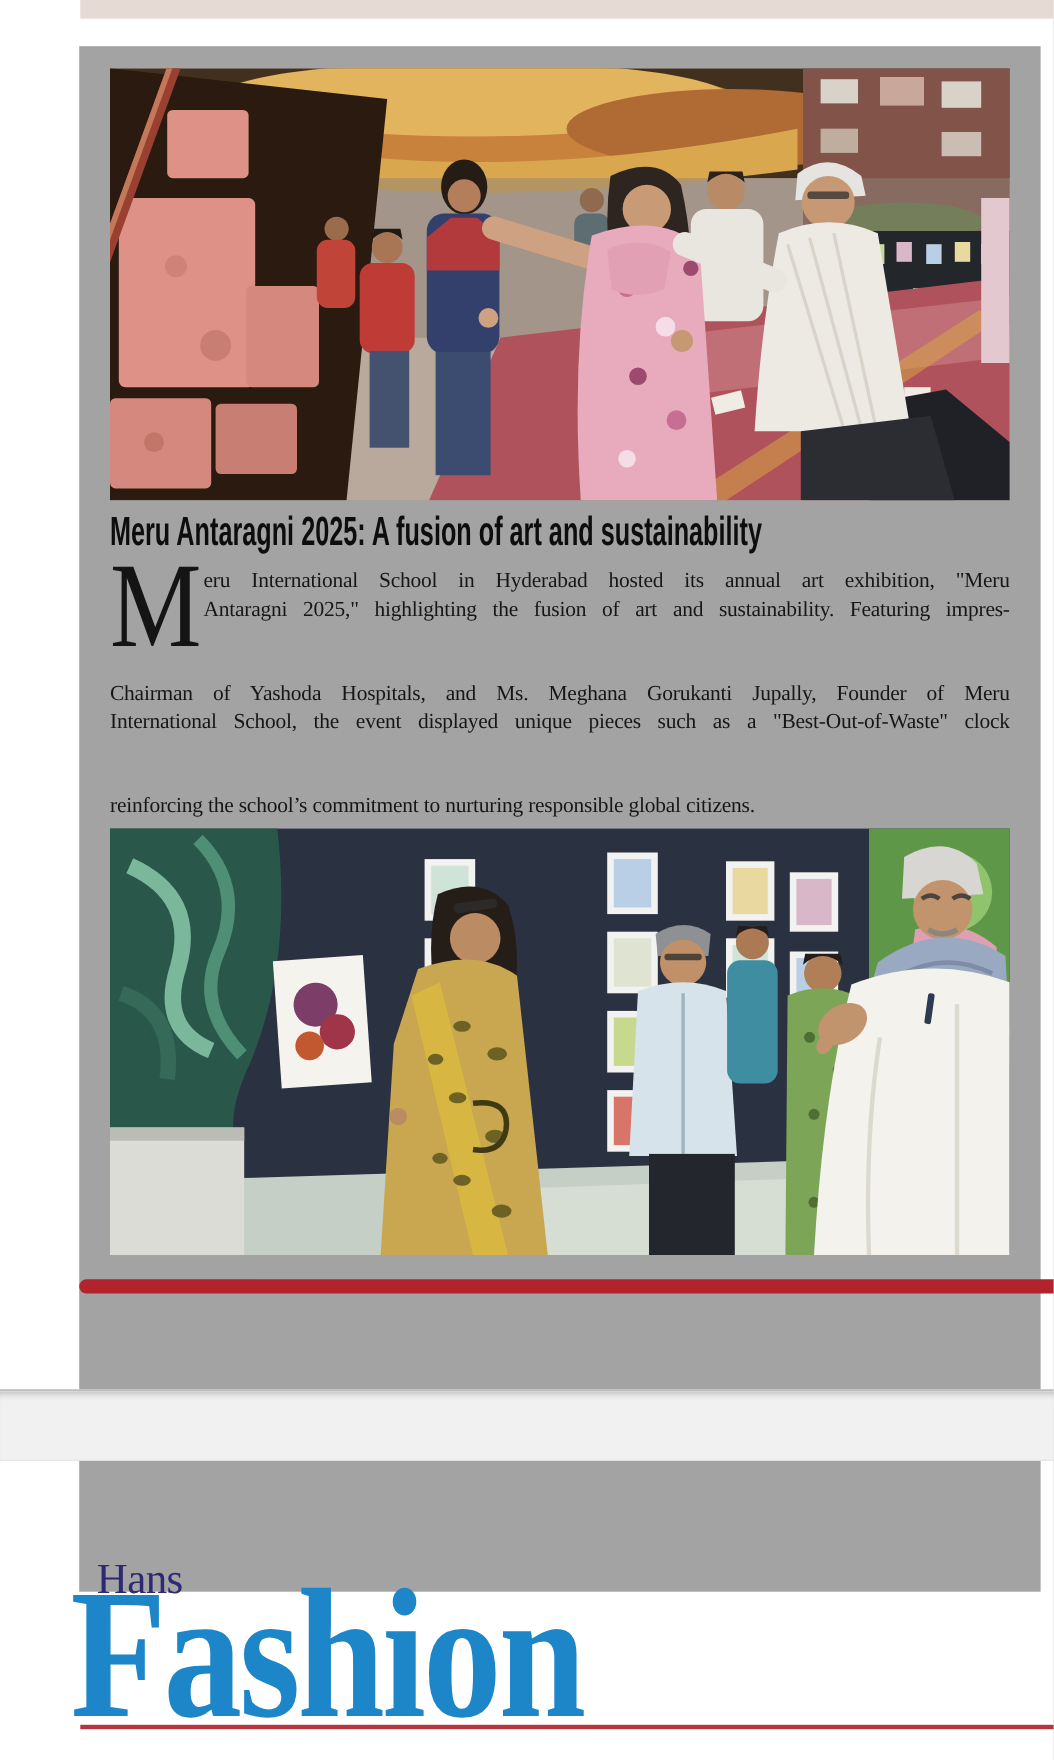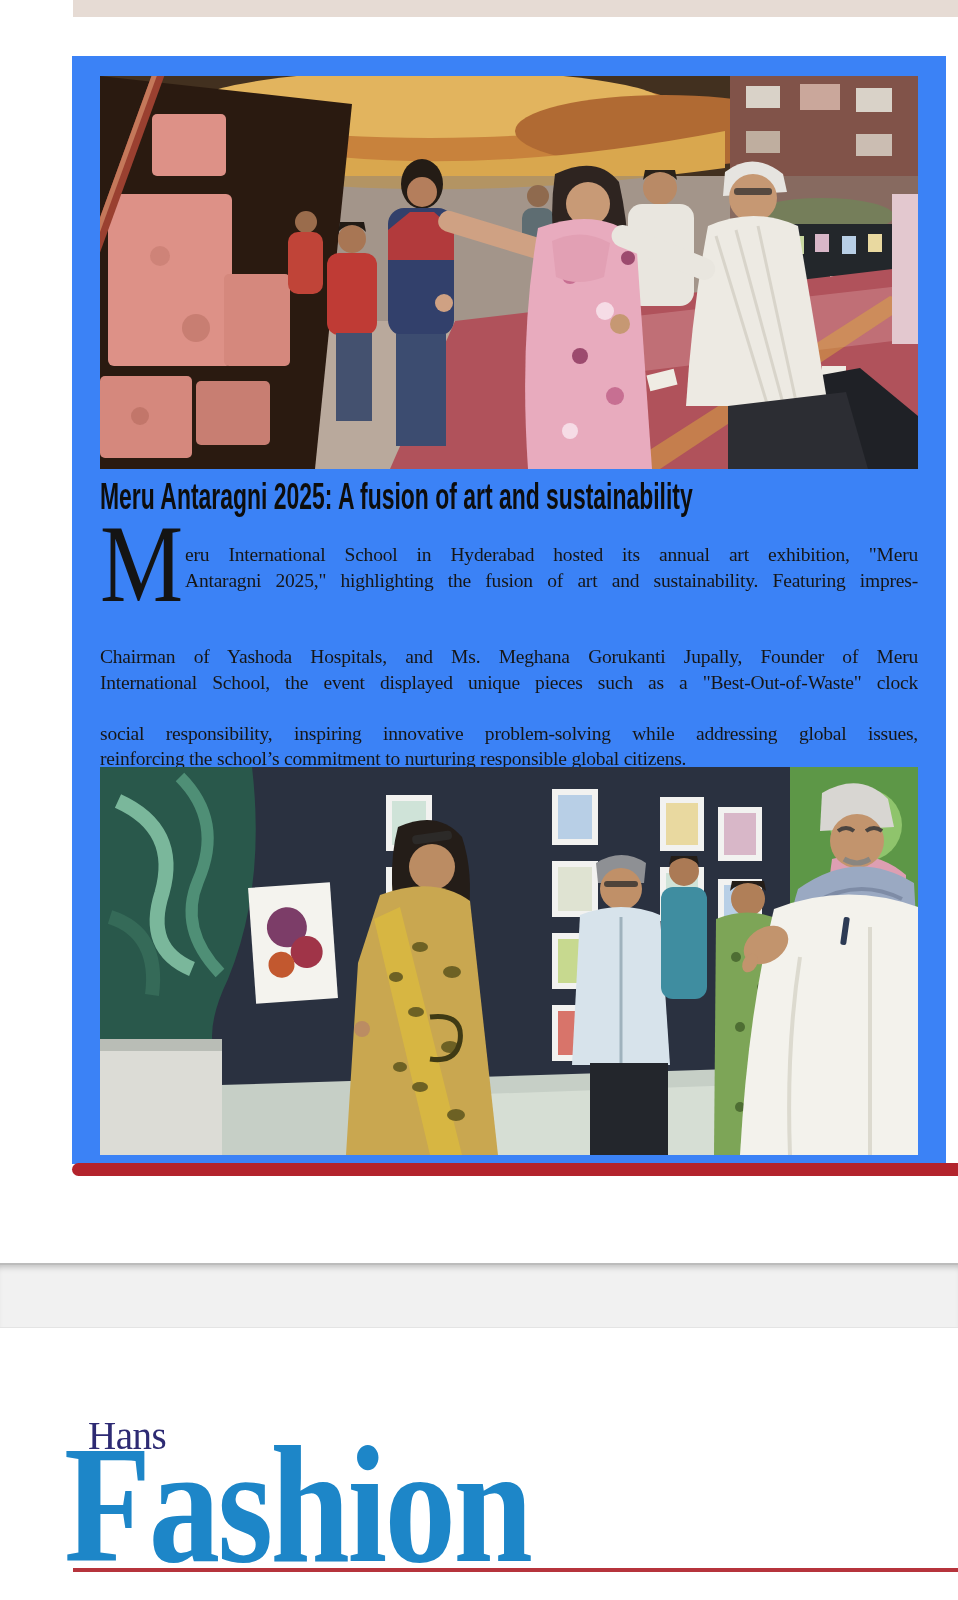--- a/index.html
+++ b/index.html
@@ -3,38 +3,38 @@
 <meta charset="utf-8">
 <style>
   html,body{margin:0;padding:0;}
   body{
     width:958px;height:1600px;position:relative;background:#ffffff;
     font-family:"Liberation Serif", serif;overflow:hidden;
   }
   
   .top-strip{position:absolute;left:73px;top:0;width:885px;height:17px;background:#e6dbd4;}
   
-  .card{position:absolute;left:72px;top:56px;width:874px;height:1108px;background:#3b82f6;}
+  .card{position:absolute;left:72px;top:42px;width:874px;height:1405px;background:#a3a3a3;}
   .photo{position:absolute;left:28px;width:818px;overflow:hidden;}
   .photo svg{display:block;width:100%;height:100%;}
   .photo-top{top:20px;height:393px;}
   .photo-bottom{top:711px;height:388px;}
   .headline{
     position:absolute;left:28px;top:421px;margin:0;
     font-family:"Liberation Sans", sans-serif;font-weight:700;font-size:37px;line-height:1.1;
     color:#0d0d0d;white-space:nowrap;transform:scaleX(0.62);transform-origin:left top;letter-spacing:0;
   }
   .dropcap{
     position:absolute;left:28px;top:453px;font-size:110px;line-height:1;color:#141414;
     transform:scaleX(0.85);transform-origin:left top;font-weight:400;
   }
   .bline{
     position:absolute;left:28px;width:818px;height:26px;
     font-size:19.5px;line-height:25.5px;letter-spacing:-0.2px;color:#161616;
-    text-align:justify;text-align-last:justify;overflow:hidden;margin-top:12px;
+    text-align:justify;text-align-last:justify;overflow:hidden;
   }
   .bline.indent{padding-left:85px;width:733px;}
   .bline.lastline{text-align-last:left;}
   
   .divider-bar{
     position:absolute;left:72px;top:1163px;width:886px;height:13px;
     background:var(--accent_red,#b3232c);border-radius:8px 0 0 8px;
   }
   
   .page-gap{
@@ -171,21 +171,20 @@
     </svg>
   </figure>
 
   <h1 class="headline">Meru Antaragni 2025: A fusion of art and sustainability</h1>
 
   <span class="dropcap">M</span>
   <div class="bline indent" style="top:474px">eru International School in Hyderabad hosted its annual art exhibition, "Meru</div>
   <div class="bline indent" style="top:499.5px">Antaragni 2025," highlighting the fusion of art and sustainability. Featuring impres-</div>
   <div class="bline" style="top:601.5px">International School, the event displayed unique pieces such as a "Best-Out-of-Waste" clock</div>
   <div class="bline" style="top:576px">Chairman of Yashoda Hospitals, and Ms. Meghana Gorukanti Jupally, Founder of Meru</div>
-  <div class="bline" style="top:652.5px">social responsibility, inspiring innovative problem-solving while addressing global issues,</div>
   <div class="bline lastline" style="top:678px">reinforcing the school’s commitment to nurturing responsible global citizens.</div>
 
   <figure class="photo photo-bottom" style="margin:0">
     <svg viewBox="0 0 818 388" preserveAspectRatio="none">
       <rect width="818" height="388" fill="#2a3140"></rect>
 
       <path d="M120 318 L700 300 L818 388 L40 388 Z" fill="#c6cfc6"></path>
       <path d="M300 330 L640 318 L700 388 L280 388 Z" fill="#d6ded4"></path>
 
       <rect x="690" width="128" height="388" fill="#5d9747"></rect>

